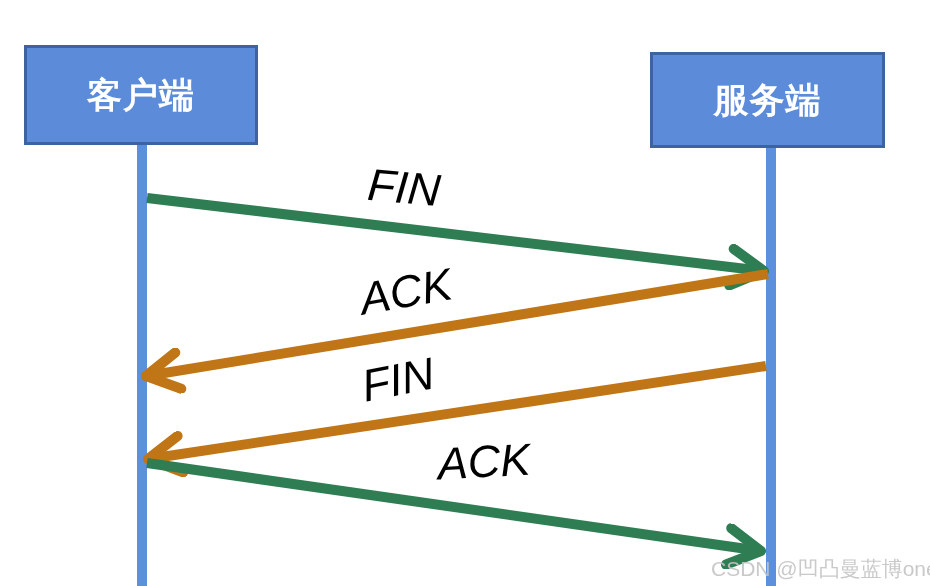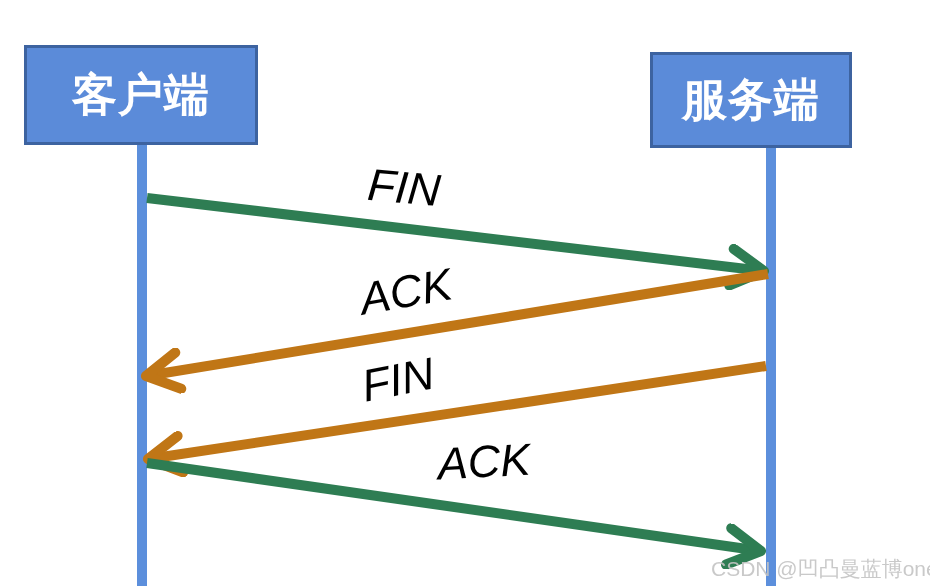--- a/index.html
+++ b/index.html
@@ -27,28 +27,28 @@
     width: 930px; height: 586px;
   }
   .actor-box {
     position: absolute;
     display: flex;
     align-items: center;
     justify-content: center;
     background: var(--actor-fill);
     border: 3px solid var(--actor-border);
     color: var(--actor-text);
-    font-size: 45px;
+    font-size: 35px;
     font-weight: bold;
     letter-spacing: 1px;
     box-sizing: border-box;
     z-index: 2;
   }
   #client-box { left: 24px; top: 45px; width: 234px; height: 100px; }
-  #server-box { left: 650px; top: 52px; width: 202px; height: 96px; font-family: Liberation Mono, monospace; }
+  #server-box { left: 650px; top: 52px; width: 235px; height: 96px; font-family: Liberation Mono, monospace; }
   .msg-label {
     position: absolute;
     width: 160px;
     text-align: center;
     font-size: 45px;
     font-style: italic;
     color: var(--label-text);
     line-height: 52px;
     z-index: 3;
     pointer-events: none;

